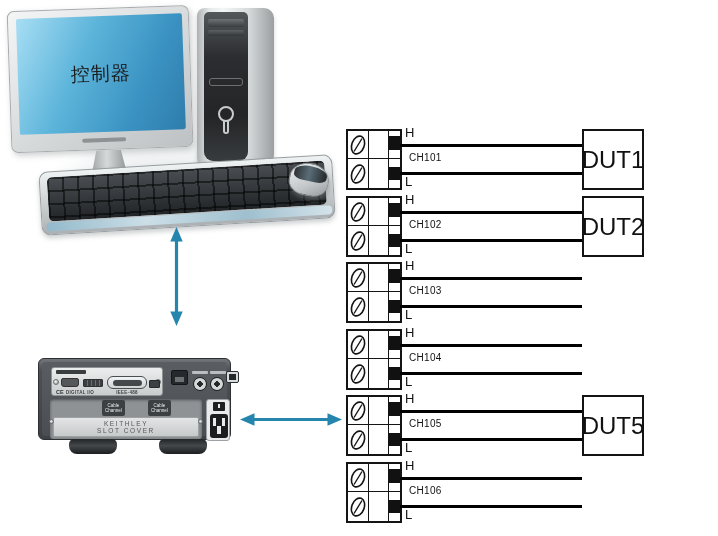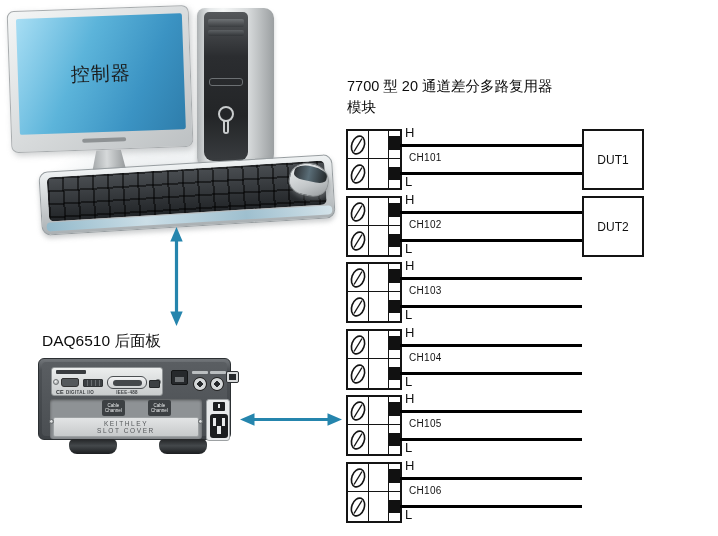--- a/index.html
+++ b/index.html
@@ -137,21 +137,21 @@
   .s1 { top:0px; } .s2 { top:29px; }
   .contact { position:absolute; left:40.5px; width:11.5px; height:13.5px; background:#111; }
   .c1 { top:5px; } .c2 { top:35.5px; }
   .hl { position:absolute; left:405px; font-size:13px; color:#111; }
   .h-lab { top:-4px; } .l-lab { top:45px; }
   .chlabel { position:absolute; left:409px; top:23px; font-size:10px; font-weight:normal; color:#111; letter-spacing:.3px; }
   .wire { position:absolute; left:400px; width:182px; height:3px; background:#000; }
   .wt { top:15px; } .wb { top:43px; }
   .dut { position:absolute; left:582px; top:0; width:62px; height:61px;
      background:#fff; border:2px solid #141414; display:flex; align-items:center; justify-content:center; }
-  .dut span { font-size:12px; color:#111; }
+  .dut span { font-size:24px; color:#111; }
 
   
   #arrows { position:absolute; left:0; top:0; width:718px; height:536px; pointer-events:none; }
 </style>
 </head>
 <body>
 
 <div id="canvas">
 
   <div id="computer">
@@ -180,21 +180,20 @@
     <div class="keyboard">
       <div class="keys"></div>
       <div class="kb-edge"></div>
     </div>
     <div class="mouse">
       <div class="mouse-cap"></div>
     </div>
   </div>
 
 
-  <div id="daq-title">DAQ6510 后面板</div>
 
   <div id="daq">
     <div class="daq-face">
       <div class="subpanel">
         <div class="chip"></div>
         <div class="screw" style="left:1px; top:11px;"></div>
         <div class="screw" style="right:1px; top:11px;"></div>
         <div class="db9"></div>
         <div class="termblk"></div>
         <div class="ce">CE</div>
@@ -227,24 +226,20 @@
           <div class="p1"></div>
           <div class="p2"></div>
           <div class="p3"></div>
         </div>
       </div>
     </div>
     <div class="foot" style="left:30px;"></div>
     <div class="foot" style="left:120px;"></div>
   </div>
 
-  <div id="module-title">
-    <div>7700 型 20 通道差分多路复用器</div>
-    <div>模块</div>
-  </div>
 
   <div class="row" style="top:129px">
     <div class="tblock">
       <svg class="screwsvg s1" viewBox="0 0 20 28">
         <ellipse cx="10" cy="14" rx="6.2" ry="9.2" transform="rotate(20 10 14)" fill="none" stroke="#141414" stroke-width="1.6"></ellipse>
         <line x1="6" y1="20.5" x2="14" y2="7.5" stroke="#141414" stroke-width="1.4"></line>
       </svg>
       <svg class="screwsvg s2" viewBox="0 0 20 28">
         <ellipse cx="10" cy="14" rx="6.2" ry="9.2" transform="rotate(20 10 14)" fill="none" stroke="#141414" stroke-width="1.6"></ellipse>
         <line x1="6" y1="20.5" x2="14" y2="7.5" stroke="#141414" stroke-width="1.4"></line>
@@ -351,20 +346,23 @@
       <div class="vdiv v2"></div>
       <div class="hdiv"></div>
       <div class="contact c1"></div>
       <div class="contact c2"></div>
     </div>
     <div class="hl h-lab">H</div>
     <div class="hl l-lab">L</div>
     <div class="chlabel">CH105</div>
     <div class="wire wt"></div>
     <div class="wire wb"></div>
+    <div class="dut">
+        <span>DUT5</span>
+      </div>
   </div>
 
   <div class="row" style="top:462px">
     <div class="tblock">
       <svg class="screwsvg s1" viewBox="0 0 20 28">
         <ellipse cx="10" cy="14" rx="6.2" ry="9.2" transform="rotate(20 10 14)" fill="none" stroke="#141414" stroke-width="1.6"></ellipse>
         <line x1="6" y1="20.5" x2="14" y2="7.5" stroke="#141414" stroke-width="1.4"></line>
       </svg>
       <svg class="screwsvg s2" viewBox="0 0 20 28">
         <ellipse cx="10" cy="14" rx="6.2" ry="9.2" transform="rotate(20 10 14)" fill="none" stroke="#141414" stroke-width="1.6"></ellipse>

